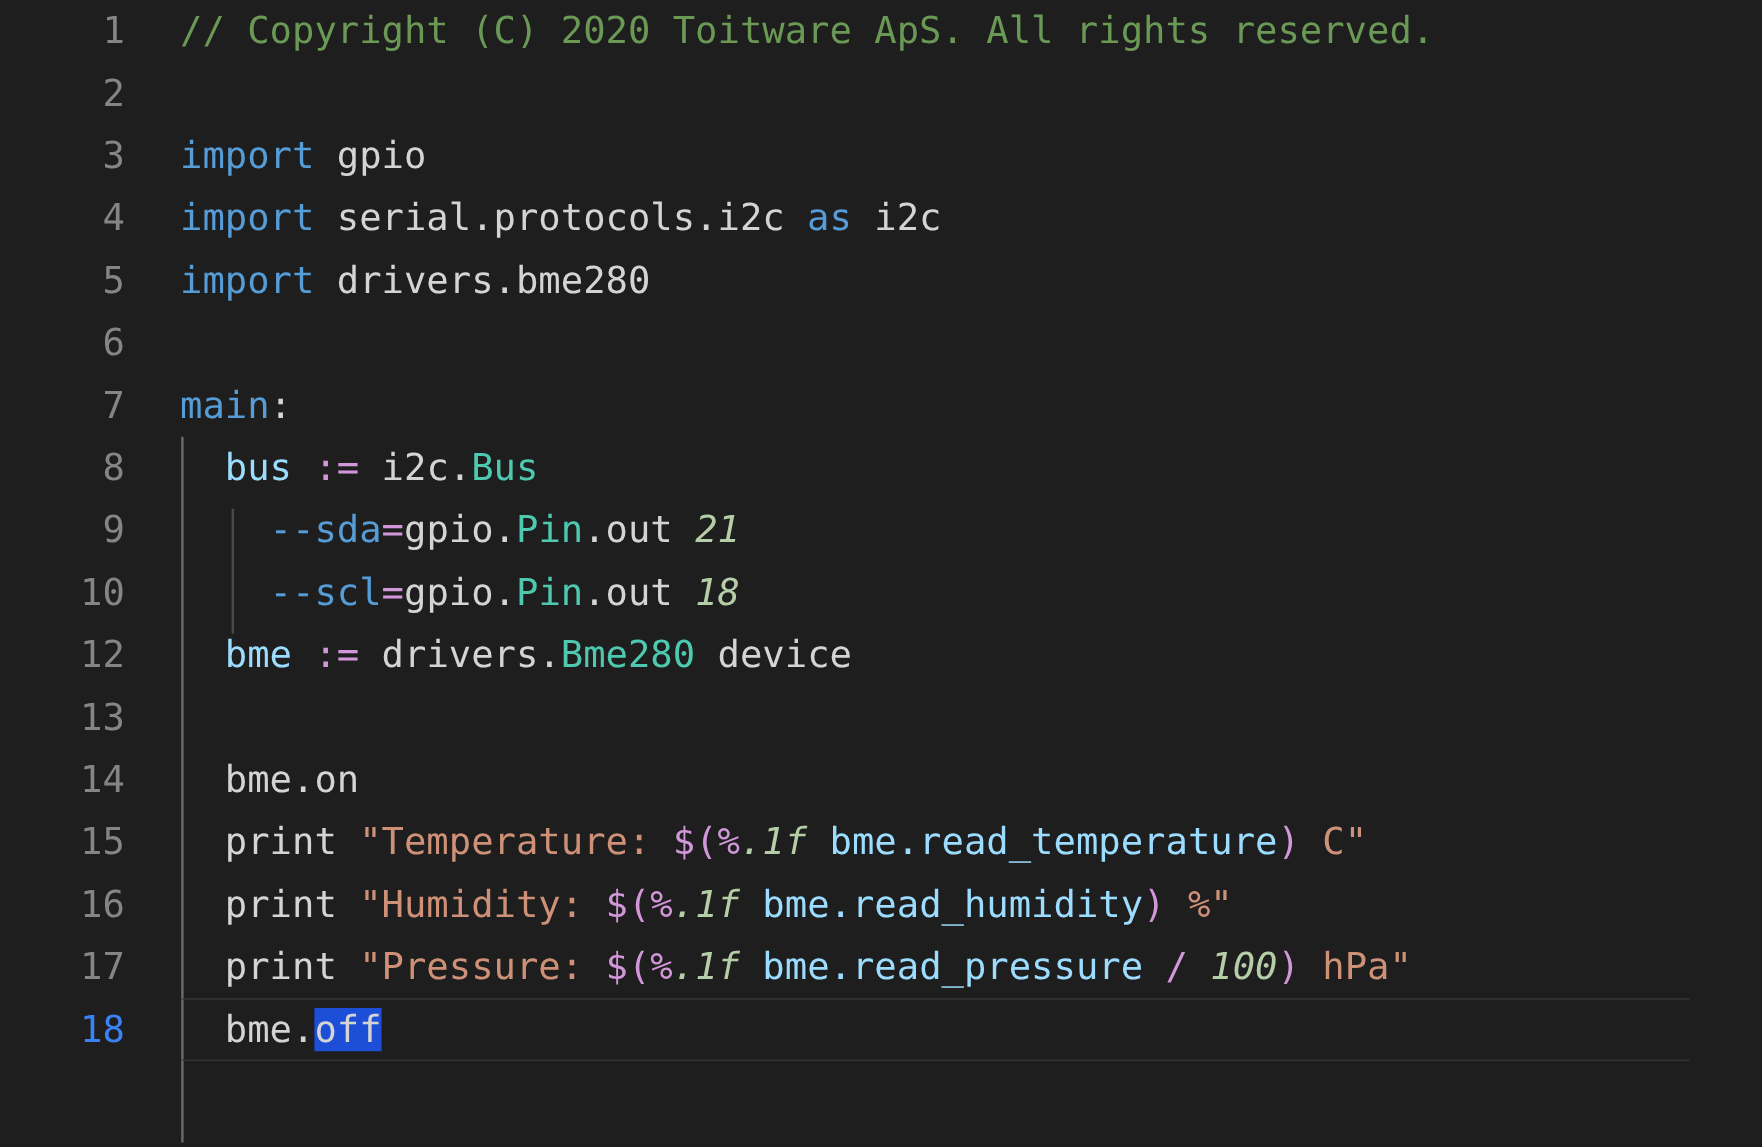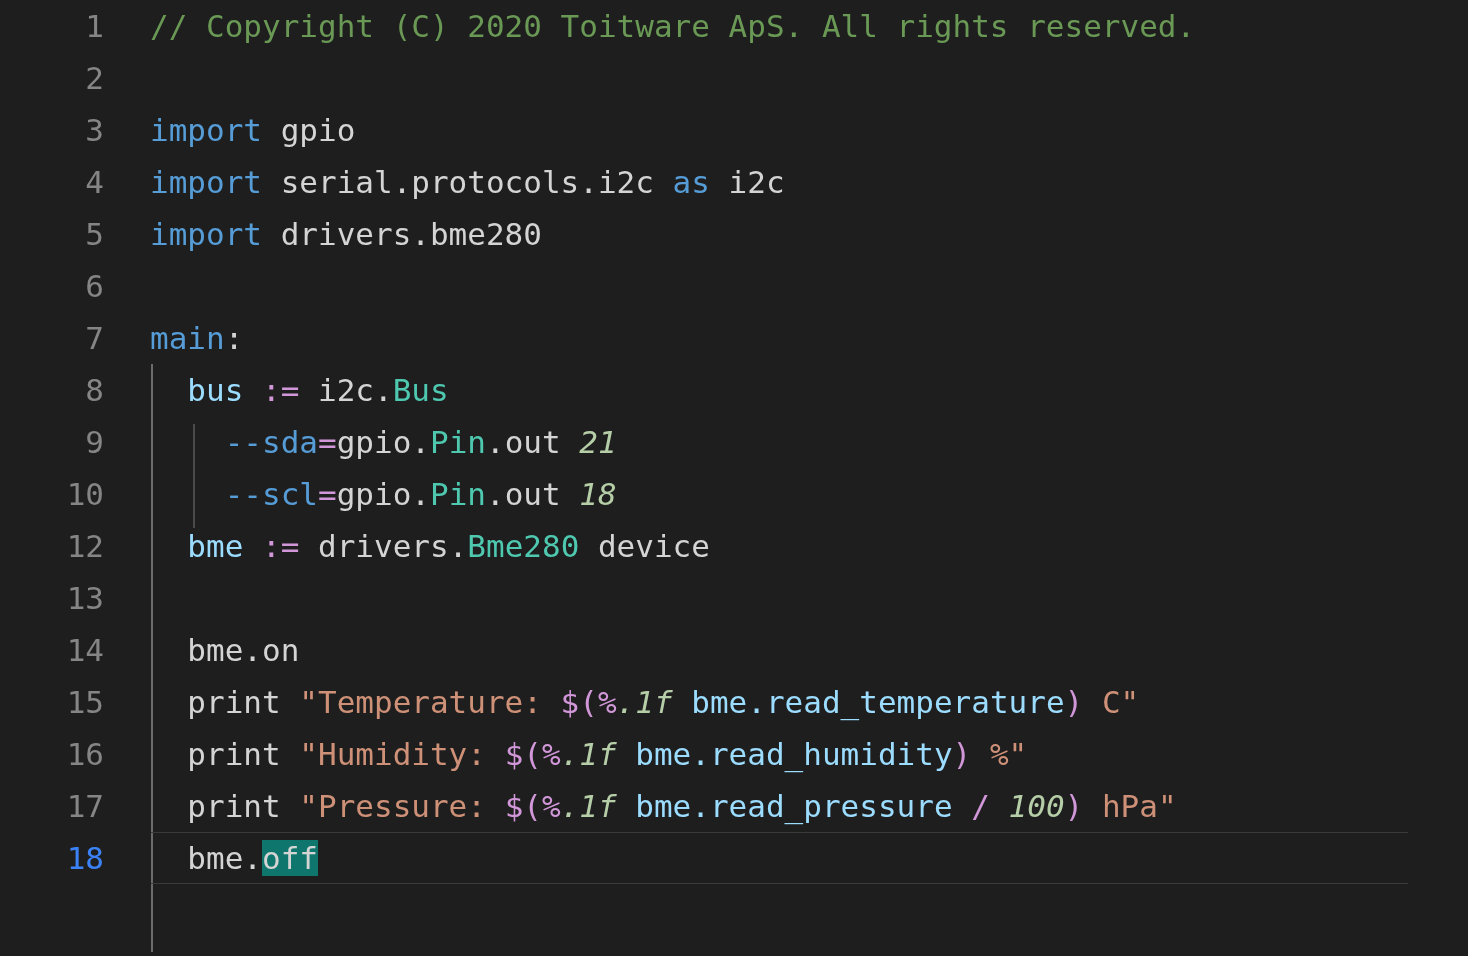--- a/index.html
+++ b/index.html
@@ -70,21 +70,21 @@
   
   .t-comment  { color:#6a9955;text-align:center; }
   .t-keyword  { color:#569cd6; }
   .t-var      { color:#9cdcfe; }
   .t-type     { color:#4ec9b0; }
   .t-string   { color:#ce9178; }
   .t-number   { color:#b5cea8;font-style:italic; }
   .t-op       { color:#d197d9; }
   .t-plain    { color:#d4d4d4; }
 
-  .sel { background:#0f766e; }
+  .sel { background:#1d4ed8; }
 </style>
 </head>
 <body>
 
 <div id="editor">
   <div class="indent-guides">
       <div class="guide" style="left: 151px; top: 364px; height: 588px;"></div>
       <div class="guide dim" style="left: 193px; top: 424px; height: 104px;"></div>
     </div>
   <div id="rows">

